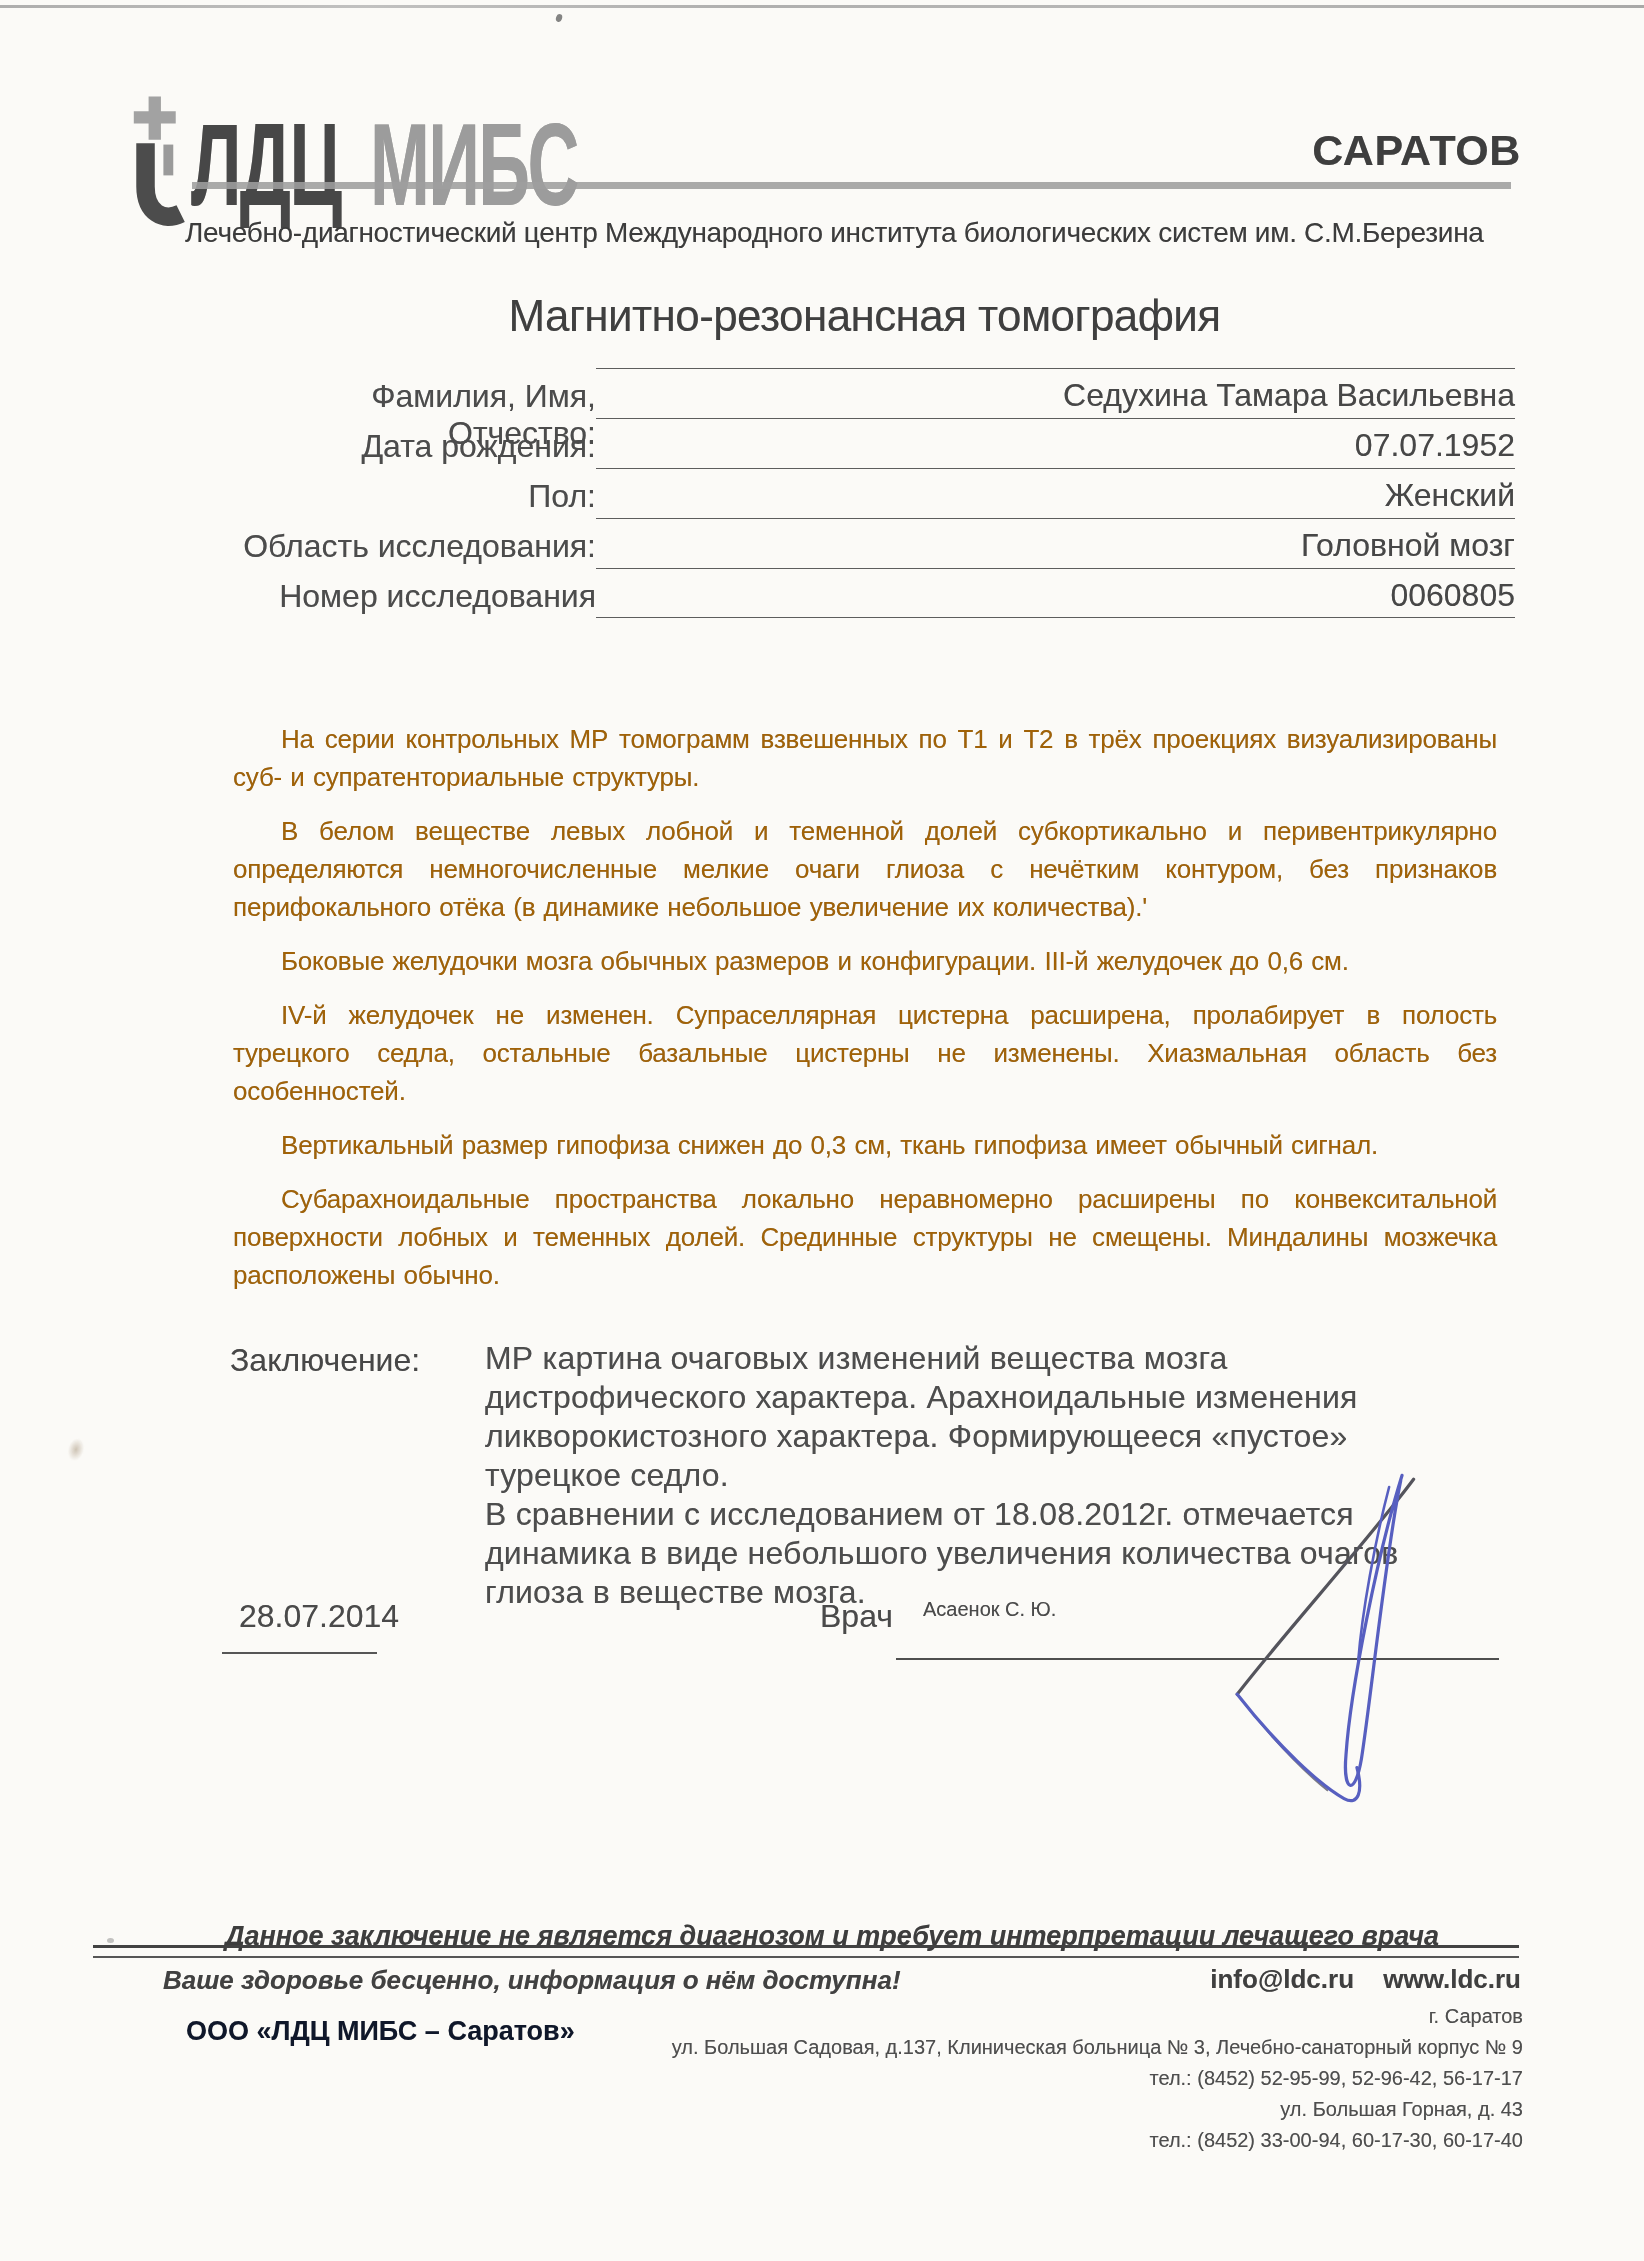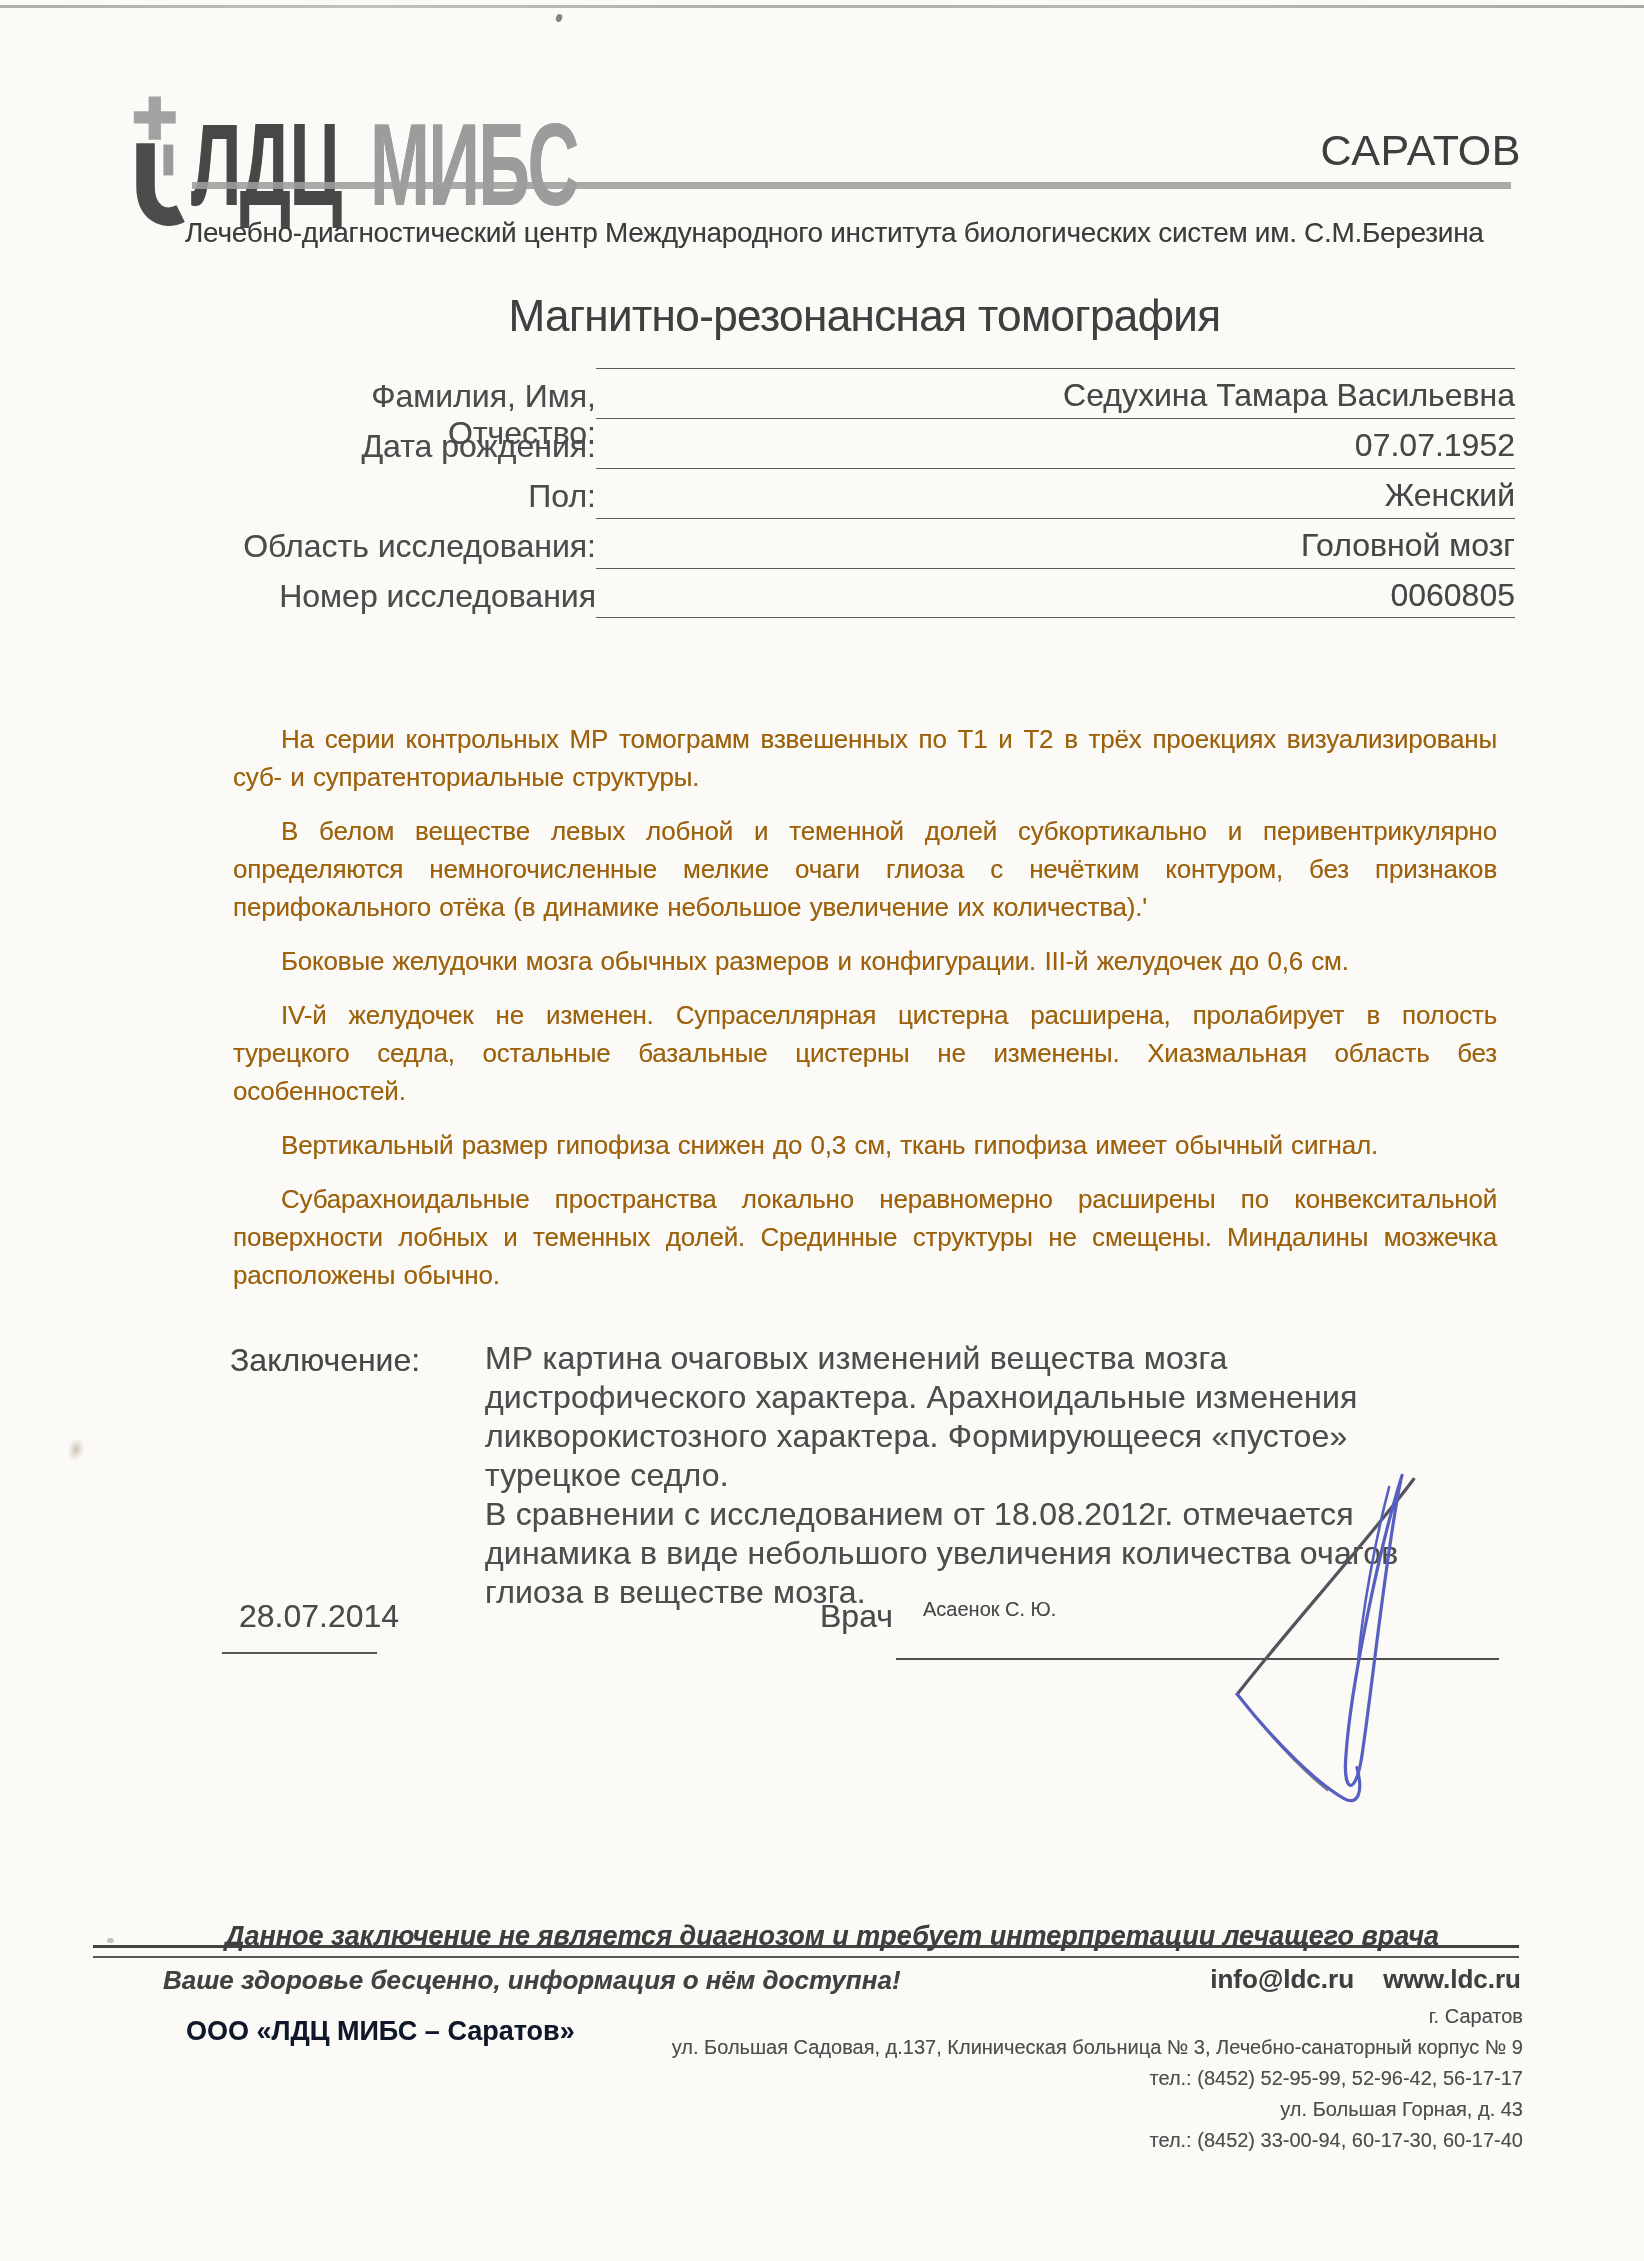--- a/index.html
+++ b/index.html
@@ -26,21 +26,21 @@
     opacity:.5;border-radius:50%;}
   .scan-edge-right{position:absolute;right:0;top:0;width:7.7px;height:100%;
     background:linear-gradient(to left,rgba(110,110,110,.30),rgba(110,110,110,0));}
   
   .logo-icon{position:absolute;left:124px;top:94px;width:64px;height:148px;}
   .logo-text{position:absolute;left:191px;top:107px;font-size:116px;font-weight:bold;
     line-height:1;letter-spacing:-2.6px;transform:scaleX(.62);transform-origin:left top;white-space:nowrap;}
   .logo-text .lt1{color:#474747;}
   .logo-text .lt2{color:#9c9c9c;margin-left:18px;}
   .header-rule{position:absolute;left:192px;top:182px;width:1319px;height:7px;background:#9e9e9e;opacity:.88;}
-  .header-city{position:absolute;right:143px;top:126px;font-size:43px;color:#3e3e3e;letter-spacing:0.6px;}
+  .header-city{position:absolute;right:143px;top:126px;font-size:43px;color:#3e3e3e;letter-spacing:0.6px;font-weight:bold;}
   .header-subtitle{position:absolute;left:185px;top:205px;font-size:28px;color:#3c3c3c;
     letter-spacing:-0.3px;white-space:nowrap;margin-top:12px;}
   
   .doc-title{position:absolute;left:371px;top:291px;width:987px;text-align:center;
     font-size:44px;color:#3f3f3f;letter-spacing:-0.6px;}
   
   .pform{position:absolute;left:219px;top:368px;width:1296px;}
   .form-row{display:flex;height:50px;text-align:right;}
   .form-label{width:377px;padding-top:10.3px;font-size:32px;color:#4c4c4c;}
   .form-value{flex:1;border-top:1.9px solid #5d5d5d;padding:7.7px 0 0 18px;font-size:32px;color:#474747;}

